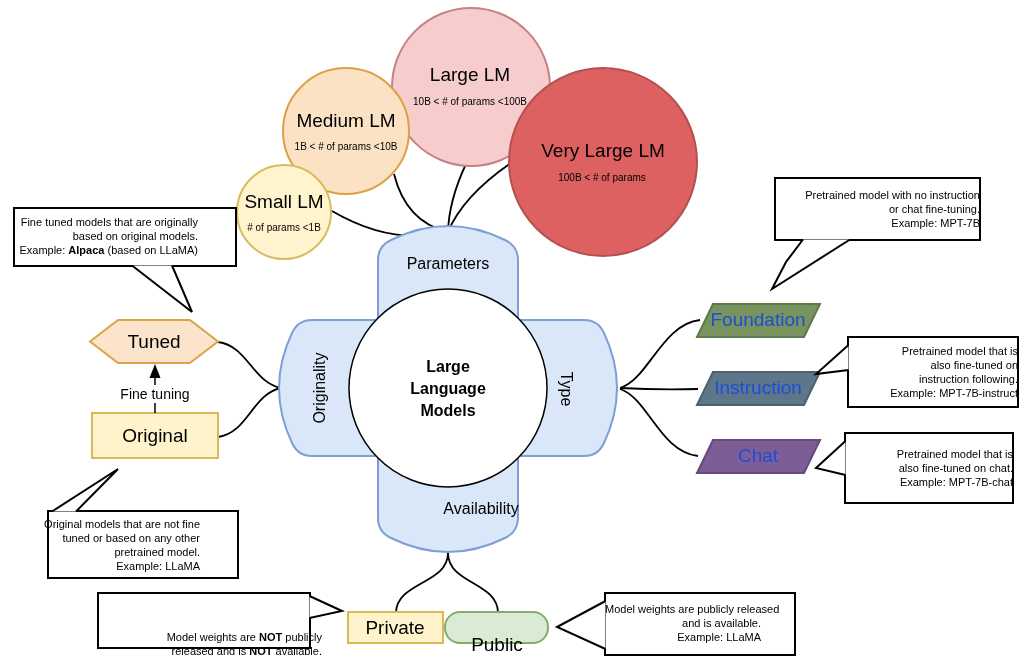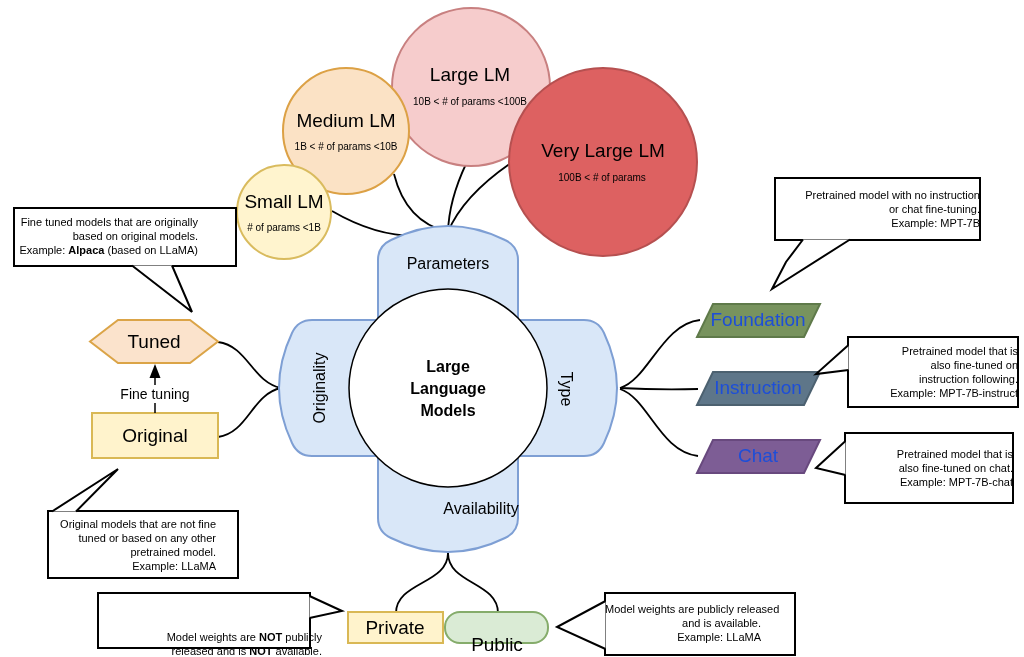--- a/index.html
+++ b/index.html
@@ -147,21 +147,21 @@
 
   <div class="lbl shape-lbl" style="left:395px; top:628px;">Private</div>
   <div class="lbl shape-lbl" style="left:497px; top:628px;margin-top:17px;">Public</div>
 
   <div class="callout-text" style="left:14px; top:215px; width:184px;">
     <div class="cline">Fine tuned models that are originally</div>
     <div class="cline">based on original models.</div>
     <div class="cline"><span>Example: </span><b>Alpaca</b><span> (based on LLaMA)</span></div>
   </div>
 
-  <div class="callout-text" style="left:60px; top:517px; width:156px;">
+  <div class="callout-text" style="left:44px; top:517px; width:156px;">
     <div class="cline">Original models that are not fine</div>
     <div class="cline">tuned or based on any other</div>
     <div class="cline">pretrained model.</div>
     <div class="cline">Example: LLaMA</div>
   </div>
 
   <div class="callout-text" style="left:775px; top:188px; width:205px;">
     <div class="cline">Pretrained model with no instruction</div>
     <div class="cline">or chat fine-tuning.</div>
     <div class="cline">Example: MPT-7B</div>

